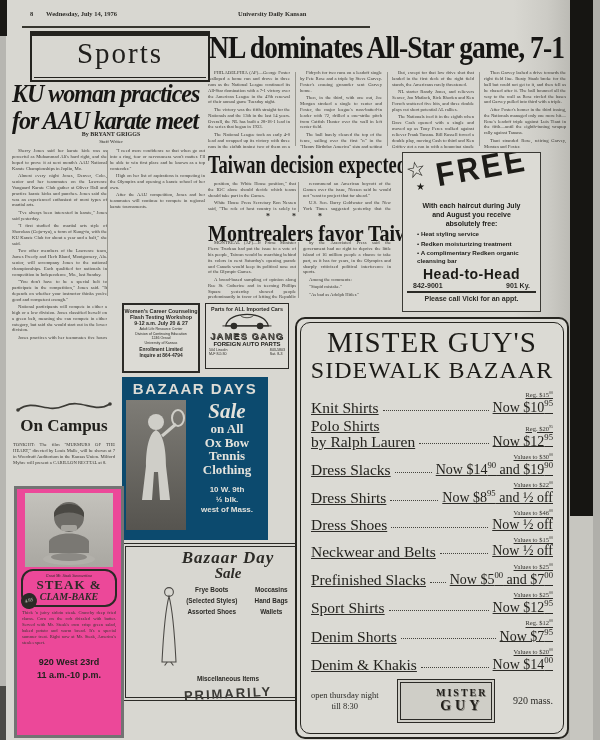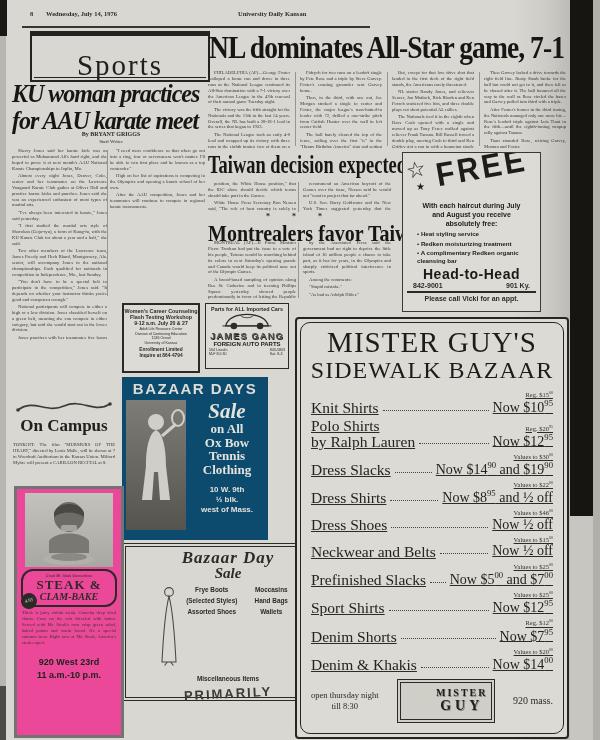--- a/index.html
+++ b/index.html
@@ -14,21 +14,21 @@
   .band-right-low{left:570px;top:516px;width:23px;height:224px;background:#c7c6c0;}
   .edge-right{left:593px;top:0;width:7px;height:740px;background:#b0afaa;}
   .notch-tl{left:0;top:0;width:7px;height:36px;background:#191815;}
   .notch-bl{left:0;top:686px;width:6px;height:54px;background:#4c4b47;}
   
   .hdr{font-size:6.5px;font-weight:bold;color:#2e2d29;}
   .hdr-rule{left:22px;top:26px;width:348px;height:2px;background:#37362f;}
   
   .sports-box{left:30px;top:31px;width:176px;height:44px;border:2px solid #24231f;border-top-width:5px;}
   .sports-box .inner-line{position:absolute;left:2px;right:2px;bottom:2px;height:1px;background:#24231f;}
-  .sports-word{width:100%;text-align:center;font-size:29px;letter-spacing:2px;color:#21201d;margin-top:13px;}
+  .sports-word{width:100%;text-align:center;font-size:29px;letter-spacing:2px;color:#21201d;margin-top:1px;}
   
   .nl-headline{left:209px;top:29px;width:360px;font-size:29px;font-weight:bold;letter-spacing:-1px;
                white-space:nowrap;transform:scale(0.95,1.1);transform-origin:top left;color:#171614;}
   .ku-headline{left:12px;top:80px;width:204px;font-size:24px;font-weight:bold;font-style:italic;
                line-height:1.04;transform:scaleY(1.08);transform-origin:top left;color:#171614;letter-spacing:-1px;}
   .tw-headline{left:208px;top:151px;width:256px;font-size:19px;font-weight:bold;white-space:nowrap;
                transform:scale(0.97,1.32);transform-origin:top left;color:#171614;}
   .mt-headline{left:208px;top:221px;width:240px;font-size:20px;font-weight:bold;white-space:nowrap;
                transform:scaleY(1.12);transform-origin:top left;color:#171614;}
   .byline{left:12px;top:131px;width:198px;text-align:center;font-size:6px;font-weight:bold;}
@@ -85,21 +85,21 @@
   .lth-title .l1{font-size:17px;margin-top:5px;letter-spacing:1px;}
   .lth-title .l2{font-size:15px;}
   .lth-body{display:flex;margin-top:4px;}
   .lth-fig{width:24px;flex:none;margin-left:3px;}
   .lth-cols{flex:1;display:flex;font-family:"Liberation Sans",sans-serif;font-weight:bold;font-size:6.4px;}
   .lth-cols > div{flex:1;text-align:center;line-height:1.7;}
   .lth-misc{text-align:center;font-family:"Liberation Sans",sans-serif;font-weight:bold;font-size:6.4px;margin-top:2px;}
   .lth-brand{text-align:center;font-family:"Liberation Sans",sans-serif;font-weight:bold;color:#3b3a35;}
   .lth-brand .p1{font-size:13px;letter-spacing:2px;margin-top:4px;transform:rotate(-3deg);}
   
-  .mg-ad{left:295px;top:317px;width:270px;height:418px;background:#dbdad4;border:2px solid #262520;border-radius:4px;overflow:hidden;}
+  .mg-ad{left:295px;top:317px;width:270px;height:418px;background:#dbdad4;border:2px solid #262520;border-radius:10px;overflow:hidden;}
   .mg-ad::before{content:"";position:absolute;inset:3px;border:1px solid #262520;border-radius:10px;pointer-events:none;}
   .mg-t1{text-align:center;font-size:29px;margin-top:7px;color:#1d1c18;letter-spacing:1px;}
   .mg-t2{text-align:center;font-size:24px;color:#1d1c18;letter-spacing:1px;margin-top:-2px;}
   .mg-items{margin:6px 14px 0;text-decoration:underline;}
   .mg-row{display:flex;align-items:flex-end;margin-bottom:2.5px;}
   .mg-name{font-size:15.5px;line-height:1.0;color:#24231e;white-space:nowrap;}
   .mg-dots{flex:1;border-bottom:1.6px dotted #45443e;margin:0 4px 5px;}
   .mg-right{text-align:right;white-space:nowrap;}
   .mg-tag{font-size:6.5px;color:#33322d;}
   .mg-now{font-size:14px;color:#24231e;}

